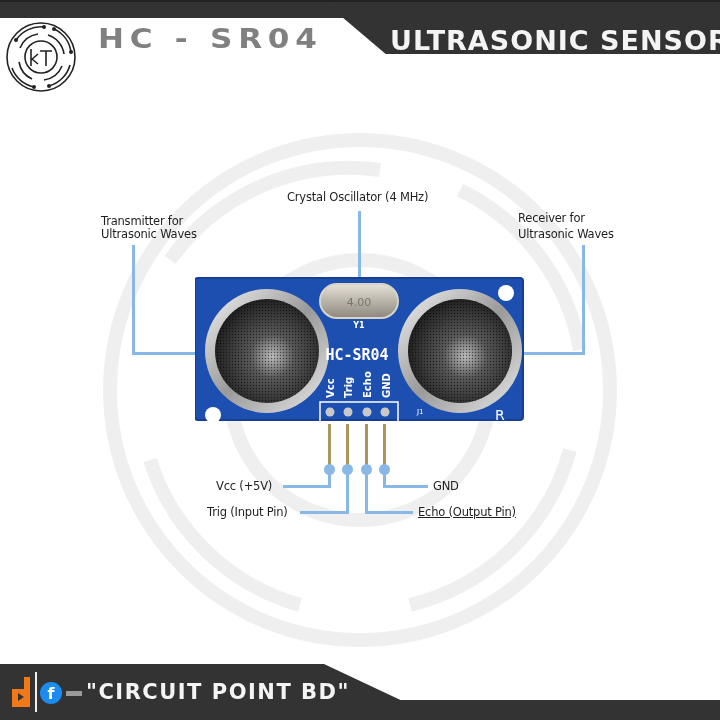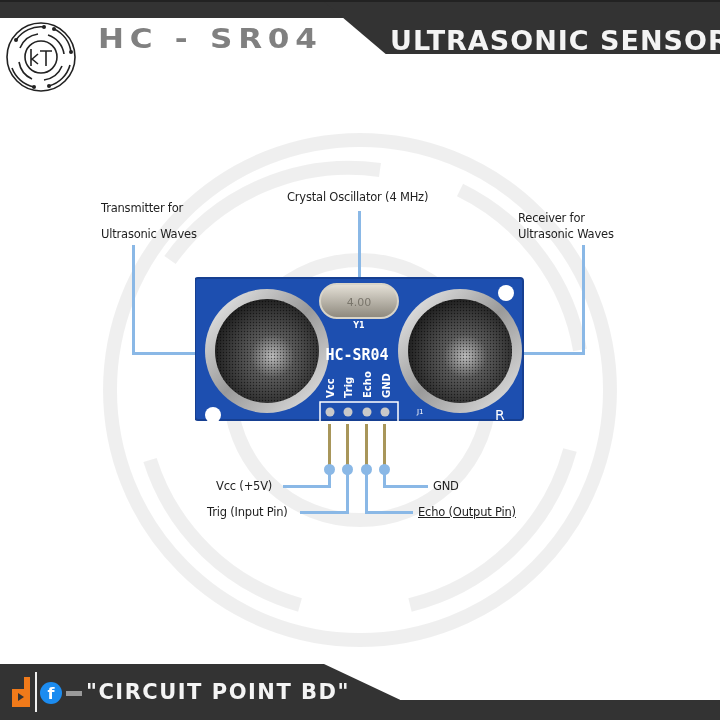--- a/index.html
+++ b/index.html
@@ -102,21 +102,21 @@
     <path d="M490 340 A220 220 0 0 1 330 495"></path>
     <path d="M220 495 A220 220 0 0 1 70 350"></path>
     <circle cx="280" cy="280" r="130"></circle>
   </g>
 </svg>
 
 <div class="label" style="left:287px; top:190px;">Crystal Oscillator (4 MHz)</div>
 <div class="line" style="left:358px; top:211px; width:3px; height:83px;"></div>
 <div class="dot" style="left:354px; top:289px;"></div>
 
-<div class="label" style="left:101px; top:201px;">Transmitter for</div>
+<div class="label" style="left:101px; top:214px;">Transmitter for</div>
 <div class="label" style="left:101px; top:227px;">Ultrasonic Waves</div>
 <div class="line" style="left:132px; top:245px; width:3px; height:110px;"></div>
 <div class="line" style="left:132px; top:352px; width:96px; height:3px;"></div>
 <div class="dot" style="left:219px; top:348px;"></div>
 
 <div class="label" style="left:518px; top:211px;">Receiver for</div>
 <div class="label" style="left:518px; top:227px;">Ultrasonic Waves</div>
 <div class="line" style="left:582px; top:245px; width:3px; height:110px;"></div>
 <div class="line" style="left:500px; top:352px; width:85px; height:3px;"></div>
 <div class="dot" style="left:494px; top:348px;"></div>

